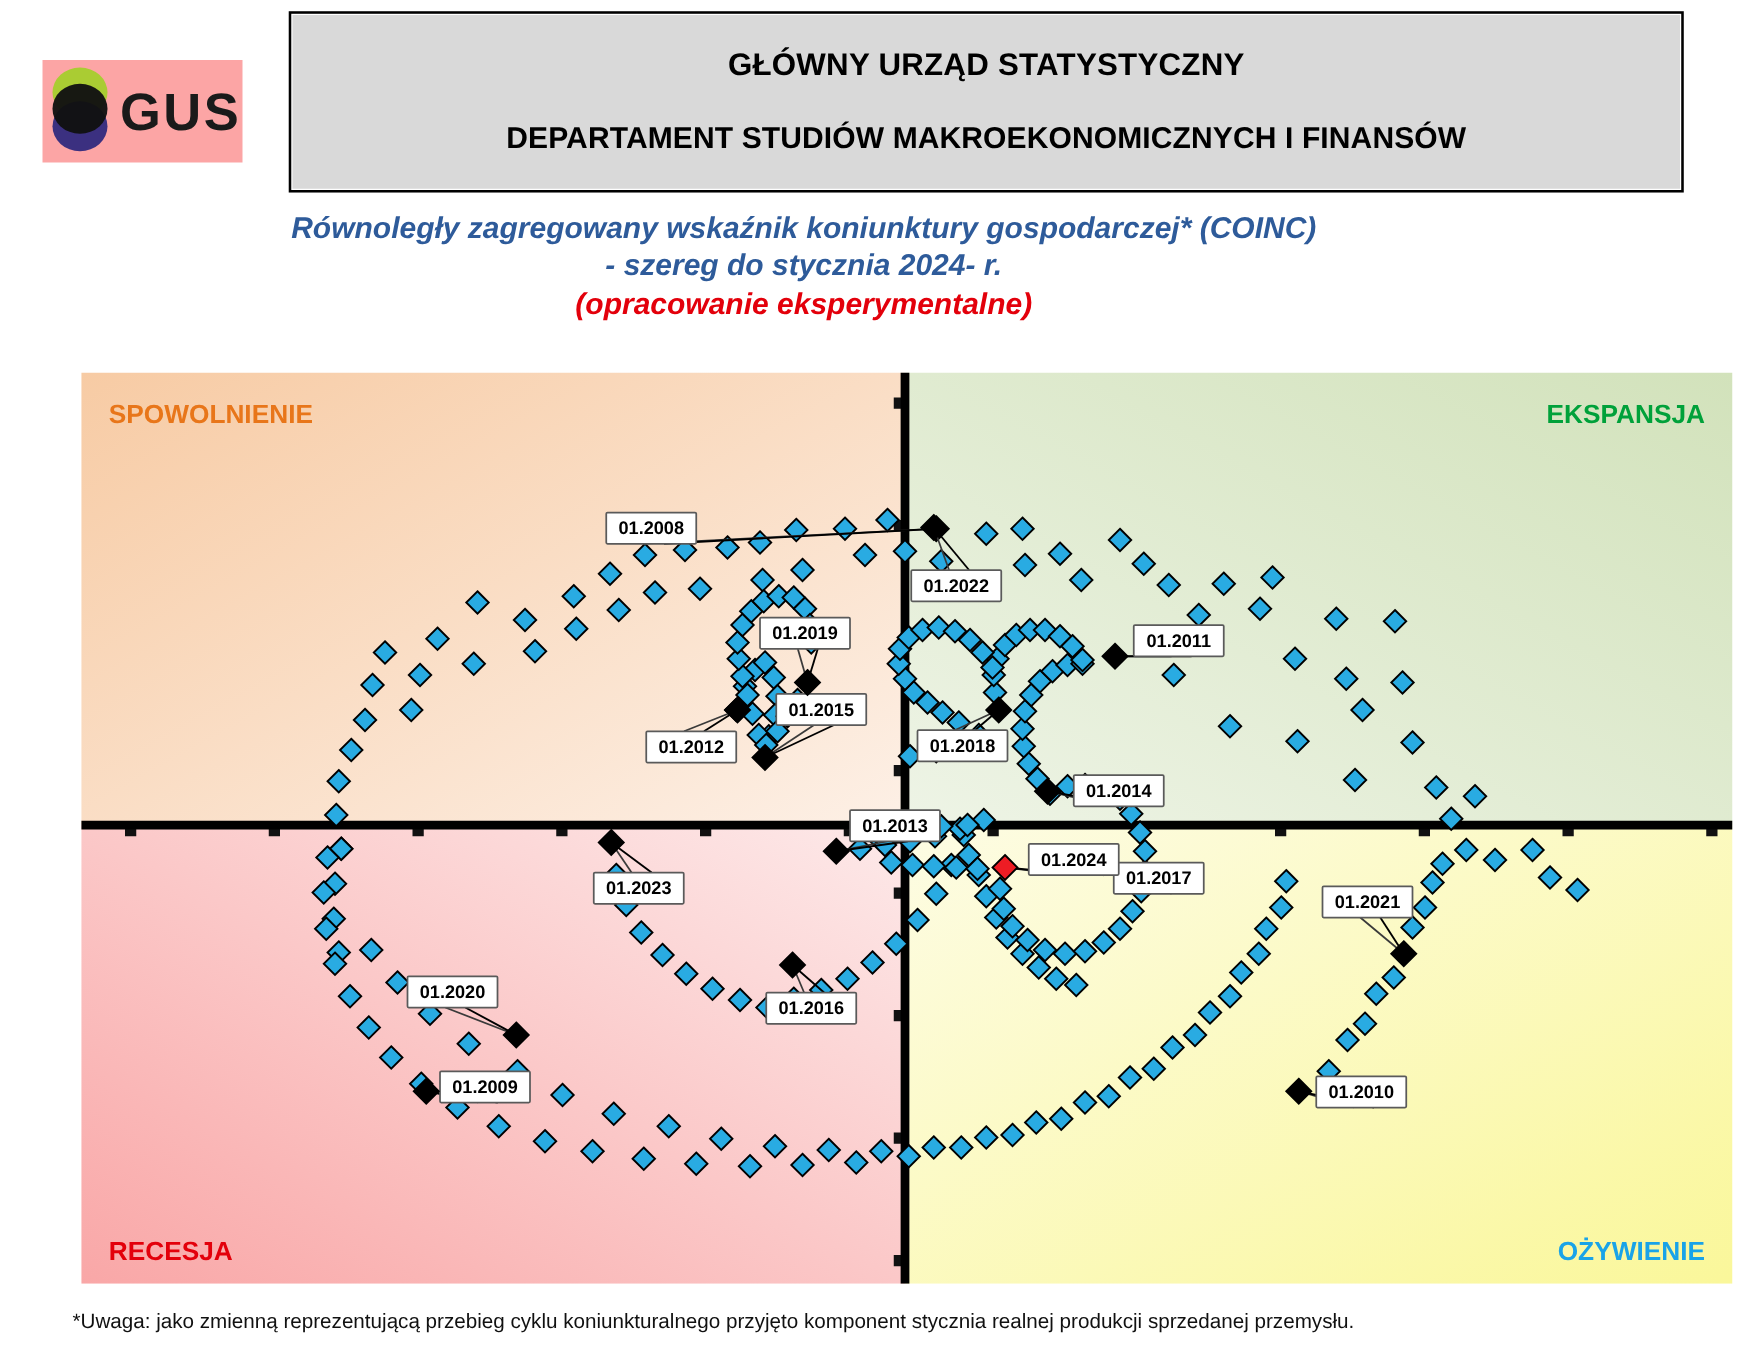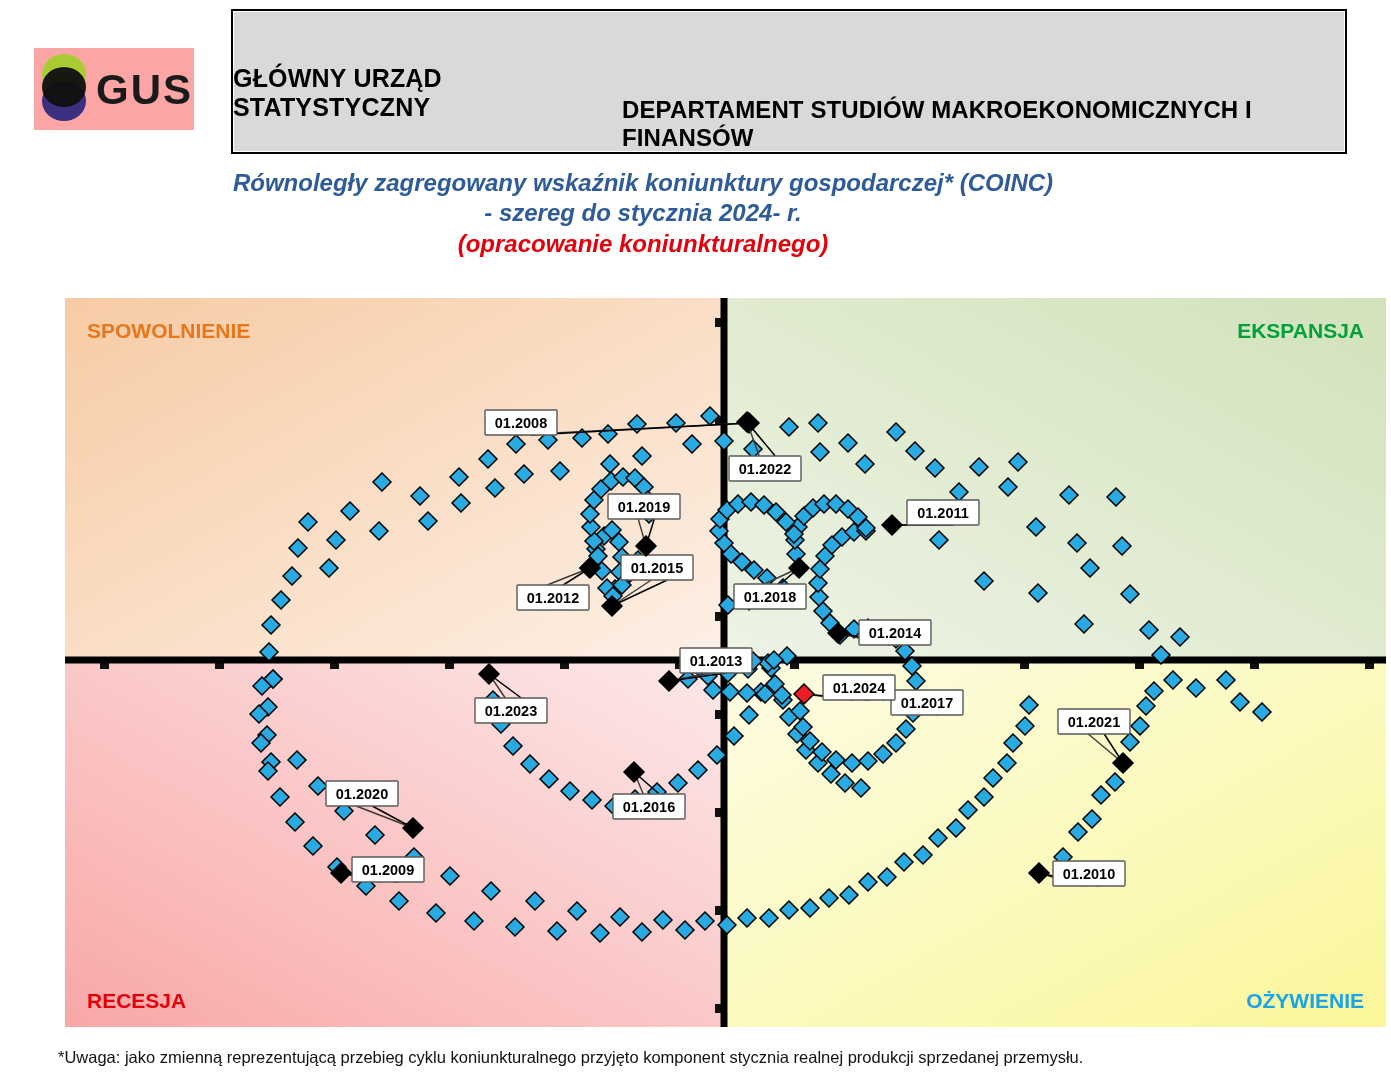--- a/index.html
+++ b/index.html
@@ -17,21 +17,21 @@
   #logo{
     position:absolute;left:34px;top:48px;width:160px;height:82px;
     background:#fca5a5;
   }
   #logo svg{display:block;}
   #org-box{
     position:absolute;left:231px;top:9px;width:1112px;height:141px;
     background:#d9d9d9;
     border:2px solid #000;
     box-shadow:0 0 0 1px #fff inset;
-    display:flex;flex-direction:row;align-items:flex-end;justify-content:center;
+    display:flex;flex-direction:column;align-items:center;justify-content:center;
   }
   #org-box .line1{
     font-size:25px;font-weight:bold;color:#000;letter-spacing:0.2px;
     margin-bottom:30px;
   }
   #org-box .line2{
     font-size:24px;font-weight:bold;color:#000;letter-spacing:0.1px;
   }
   
   #chart-title{
@@ -74,21 +74,21 @@
 
   <div id="org-box">
     <div class="line1">GŁÓWNY URZĄD STATYSTYCZNY</div>
     <div class="line2">DEPARTAMENT STUDIÓW MAKROEKONOMICZNYCH I FINANSÓW</div>
   </div>
 </div>
 
 <div id="chart-title">
   <div class="t1">Równoległy zagregowany wskaźnik koniunktury gospodarczej* (COINC)</div>
   <div class="t2">- szereg do stycznia 2024- r.</div>
-  <div class="t3">(opracowanie koniunkturalnego)</div>
+  <div class="t3">(opracowanie eksperymentalne)</div>
 </div>
 
 <div id="plot-wrap">
   <svg id="plot-svg" width="1321" height="729" viewBox="0 0 1321 729">
     <defs>
       <linearGradient id="gTL" x1="0" y1="0" x2="1" y2="1">
         <stop offset="0%" stop-color="#F7CBA4"></stop>
           <stop offset="100%" stop-color="#FDF0E6"></stop>
       </linearGradient>
       <linearGradient id="gTR" x1="1" y1="0" x2="0" y2="1">

